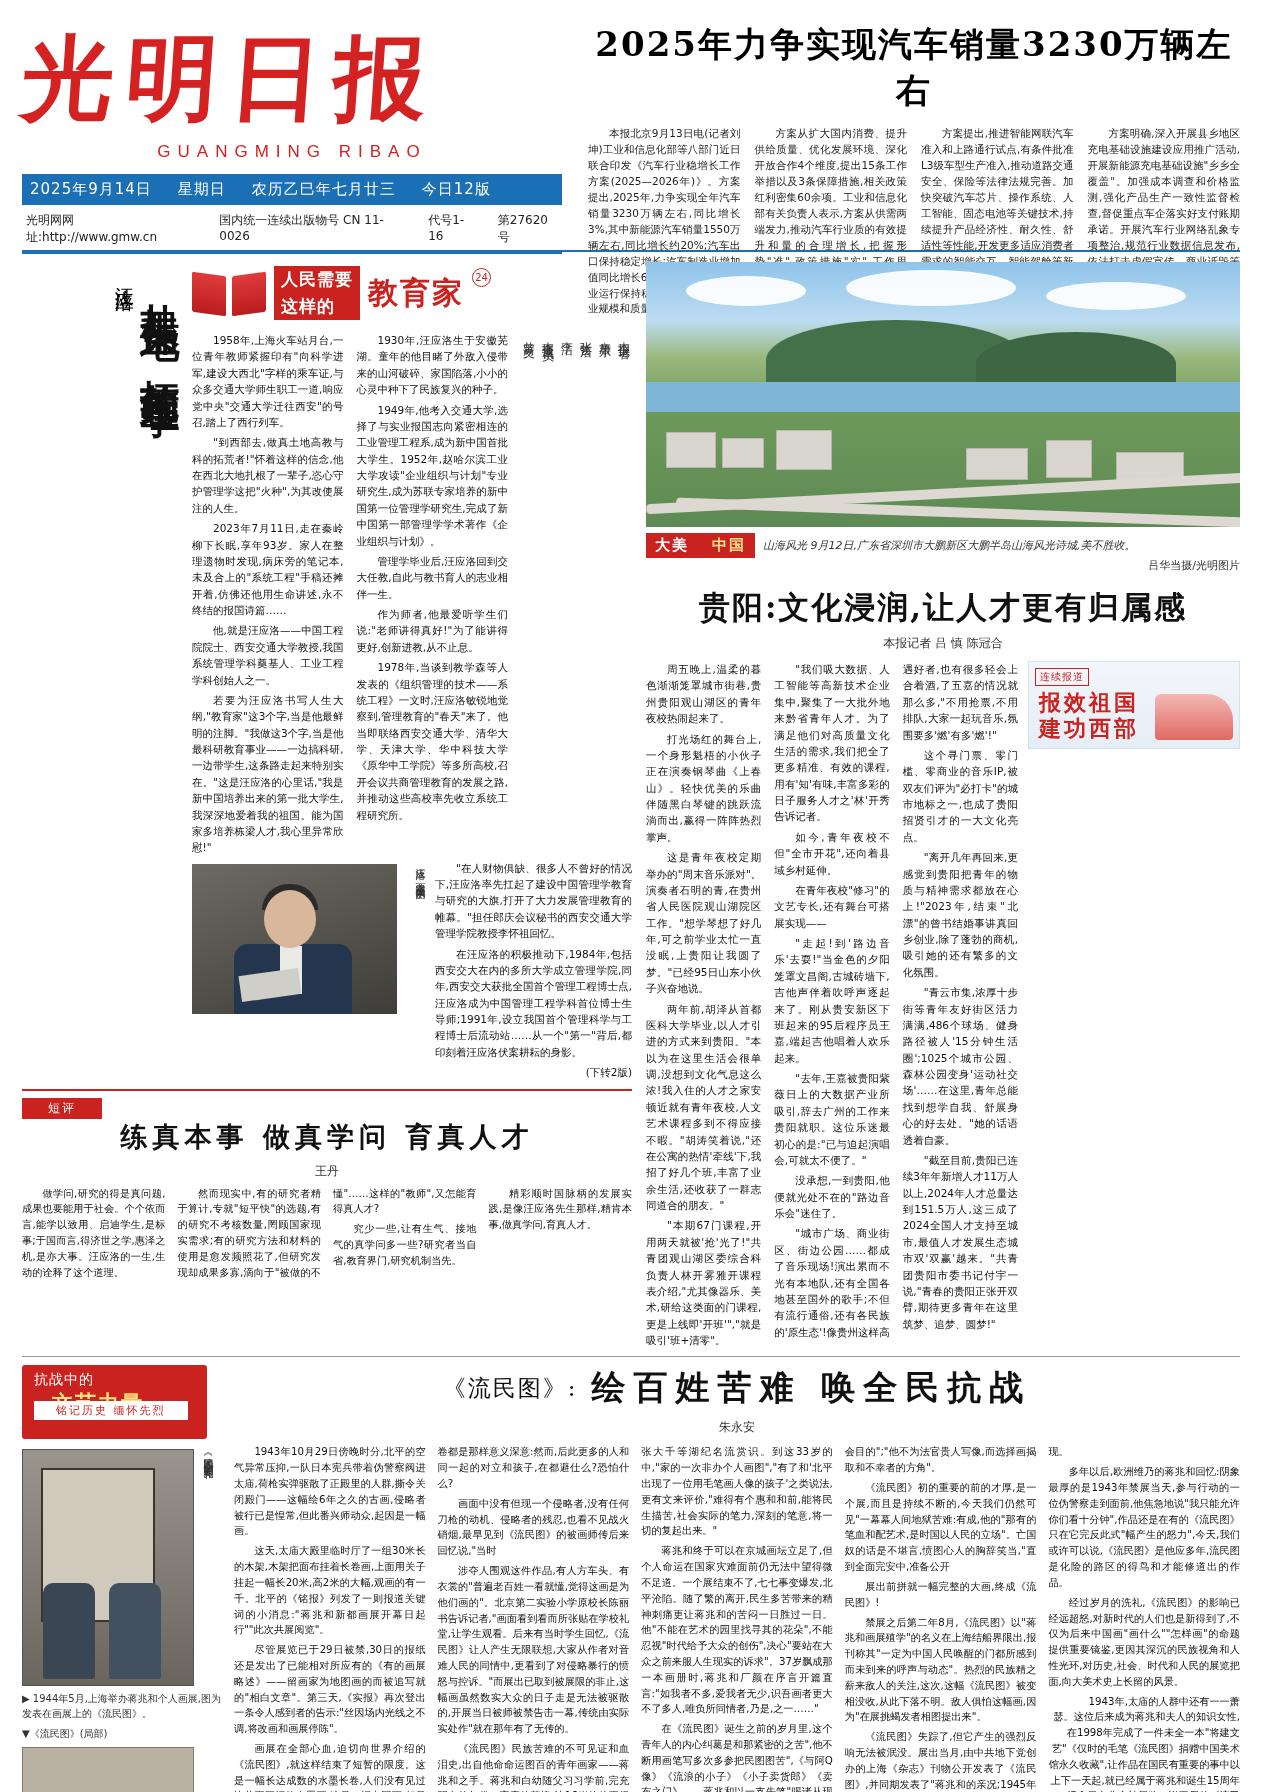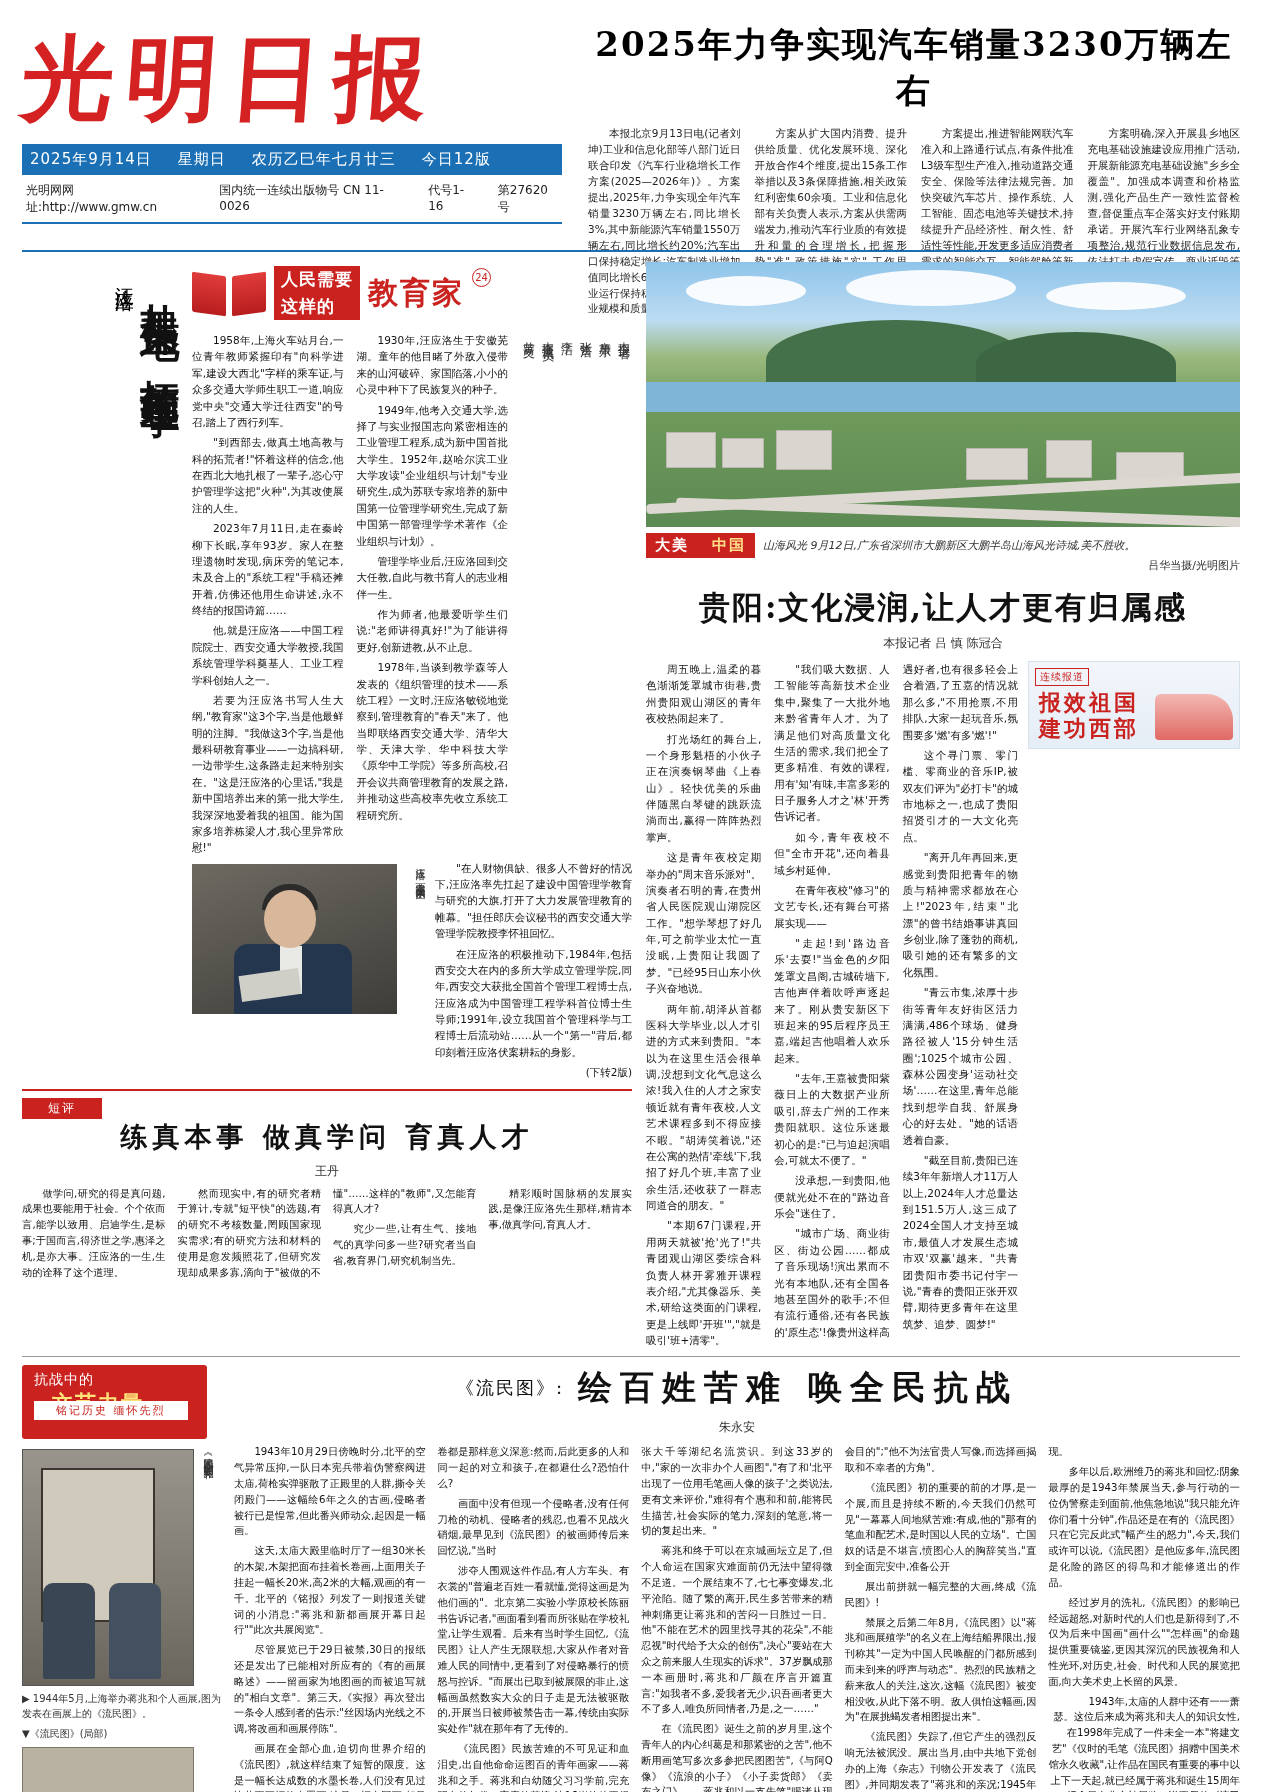--- a/index.html
+++ b/index.html
@@ -283,21 +283,21 @@
     font-family:"DejaVu Serif","Liberation Serif",serif;
   }
   .zhanping .t1 { position:absolute; left:12px; top:6px; font-size:14px; letter-spacing:1px;}
   .zhanping .t2 { position:absolute; left:30px; top:24px; font-size:21px; font-weight:bold; color:#ffe27a; letter-spacing:2px;}
   .zhanping .t3 { position:absolute; left:12px; bottom:19px; font-size:11px; background:#fff; color:#c9221f; padding:2px 22px; letter-spacing:2px;}
 
   .bh-main {
     font-family:"DejaVu Serif","Liberation Serif",serif;
     font-size: 34px; font-weight:bold; letter-spacing: 8px; text-align:center;
   }
-  .bh-kicker { font-size: 18px; font-family:"DejaVu Serif","Liberation Serif",serif; letter-spacing:2px;}
+  .bh-kicker { font-size: 23px; font-family:"DejaVu Serif","Liberation Serif",serif; letter-spacing:2px;}
   .bh-author { text-align:center; font-size:12px; color:#333; margin-top:8px;}
 
   .artimg {
     width: 170px; height: 235px; background:#6b6b66; position:relative; overflow:hidden;
     border:1px solid #555;
   }
   .artimg .wall { position:absolute; inset:0; background:linear-gradient(180deg,#9a958c,#6a665e); }
   .artimg .poster {
     position:absolute; left:18px; top:18px; width:110px; height:150px;
     background:#cfcabb; border:2px solid #3a362f;
@@ -335,20 +335,21 @@
   }
 </style>
 </head>
 <body>
 
 <div class="page">
 
   <div class="masthead">
     <div class="mast-left">
       <div class="logo-cn">光明日报</div>
+      <div class="logo-pinyin">GUANGMING RIBAO</div>
       <div class="date-bar">
         <span>2025年9月14日</span>
         <span>星期日</span>
         <span>农历乙巳年七月廿三</span>
         <span>今日12版</span>
       </div>
       <div class="info-bar">
         <span>光明网网址:http://www.gmw.cn</span>
         <span>国内统一连续出版物号 CN 11-0026</span>
         <span>代号1-16</span>

